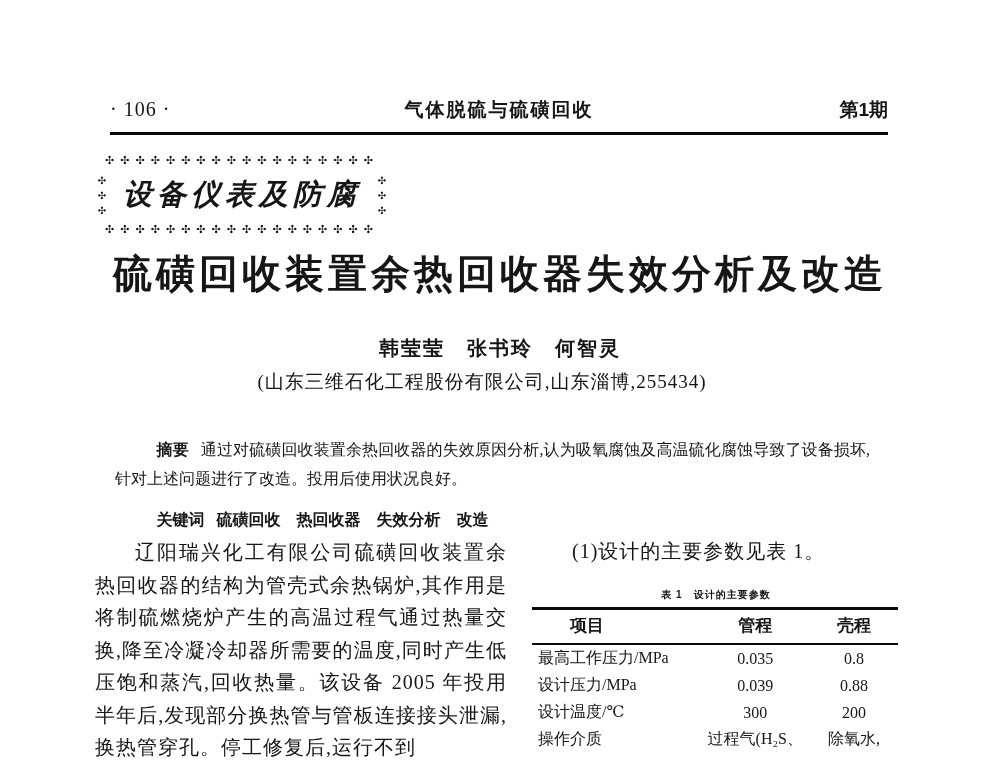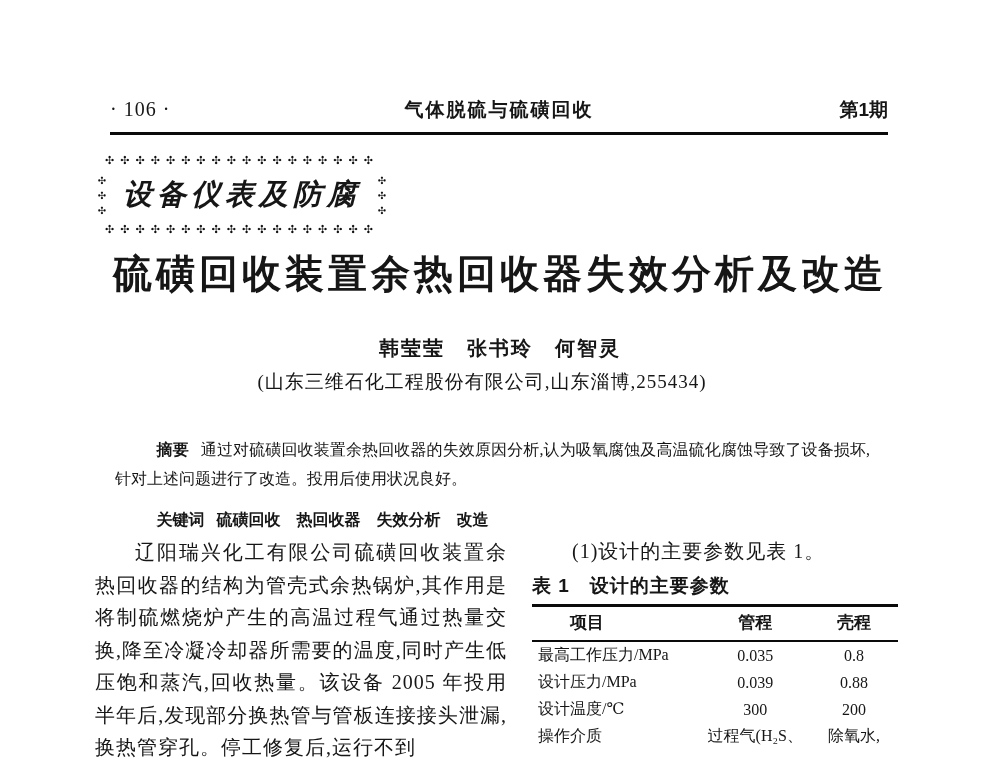--- a/index.html
+++ b/index.html
@@ -69,23 +69,23 @@
   .lbl { font-weight: 700; font-family: "Liberation Sans", "DejaVu Sans", sans-serif; margin-right: 12px; }
   .kw-text { font-weight: 600; }
 
   
   .col-left {
     position: absolute; top: 536px; left: 95px; width: 412px;
     font-size: 20px; line-height: 32.5px; letter-spacing: 1px; text-align: justify;
   }
   .col-left p { margin: 0; text-indent: 2em; }
   .col-right { position: absolute; top: 538px; left: 532px; width: 368px; }
-  .right-intro { margin: 0 0 8px; font-size: 20px; text-indent: 2em; letter-spacing: 1px; }
+  .right-intro { margin: 0 0 23px; font-size: 20px; text-indent: 2em; letter-spacing: 1px; }
   .tbl-caption {
-    text-align: left; font-weight: 700; font-size: 19px; letter-spacing: 1px;
+    text-align: center; font-weight: 700; font-size: 10px; letter-spacing: 1px;
     font-family: "Liberation Sans", "DejaVu Sans", sans-serif; margin: 0 0 5px;
   }
   table.params {
     width: 366px; border-collapse: collapse;
     border-top: 3px solid #0a0a0a; font-size: 16px;
   }
   table.params th {
     border-bottom: 2px solid #0a0a0a; font-weight: 700; font-size: 17px;
     padding: 4px 0 6px; text-align: center;
     font-family: "Liberation Serif", "DejaVu Serif", serif;

